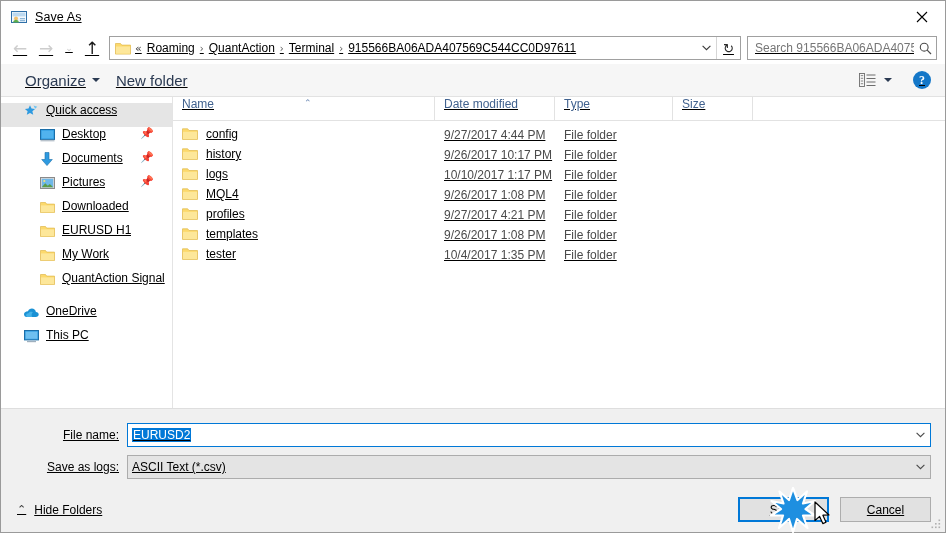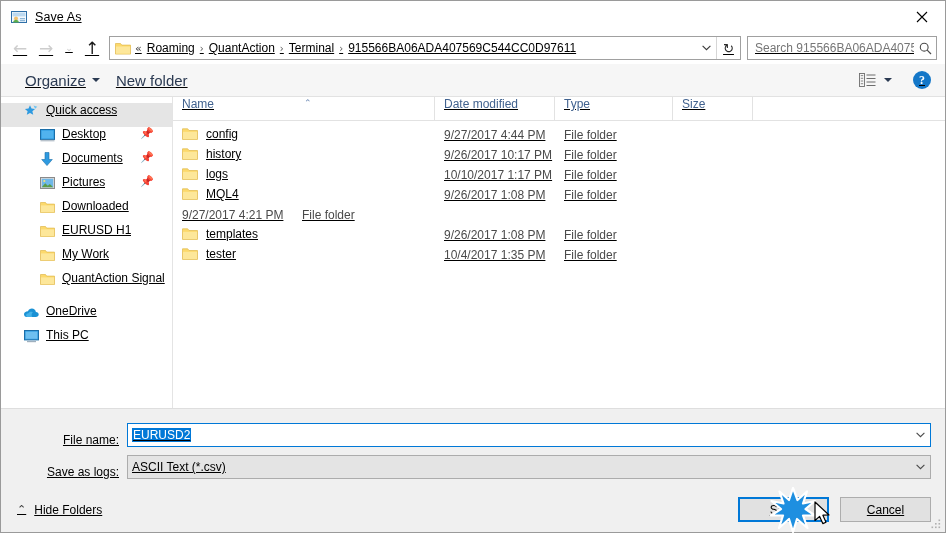--- a/index.html
+++ b/index.html
@@ -303,21 +303,21 @@
   }
 
   
   .formarea {
     flex: 0 0 auto;
     background: #f0f0f0;
     padding: 14px 0 0 0;
   }
   .formrow {
     display: flex;
-    align-items: flex-end;
+    align-items: center;
     height: 24px;
     margin-bottom: 8px;
     padding-right: 14px;
   }
   .formlabel {
     width: 126px;
     flex: 0 0 126px;
     text-align: right;
     padding-right: 8px;
     font-size: 12px;
@@ -708,20 +708,29 @@
               </svg>
             </span>
             <span>MQL4</span>
           </div>
           <div class="cell cell-date">9/26/2017 1:08 PM</div>
           <div class="cell cell-type">File folder</div>
           <div class="cell cell-size"></div>
         </div>
 
         <div class="row">
+          <div class="cell cell-name">
+            <span class="folder-ico">
+              <svg width="16" height="14" viewBox="0 0 16 14">
+                <path d="M0.5 1.8h5.2l1.3 1.7h8.5v8.9H0.5z" fill="#fcd96c" stroke="#e0b84a" stroke-width="0.7"></path>
+                <path d="M1 4.8h14v7.2H1z" fill="#fde79a"></path>
+              </svg>
+            </span>
+            <span>profiles</span>
+          </div>
           <div class="cell cell-date">9/27/2017 4:21 PM</div>
           <div class="cell cell-type">File folder</div>
           <div class="cell cell-size"></div>
         </div>
 
         <div class="row">
           <div class="cell cell-name">
             <span class="folder-ico">
               <svg width="16" height="14" viewBox="0 0 16 14">
                 <path d="M0.5 1.8h5.2l1.3 1.7h8.5v8.9H0.5z" fill="#fcd96c" stroke="#e0b84a" stroke-width="0.7"></path>

